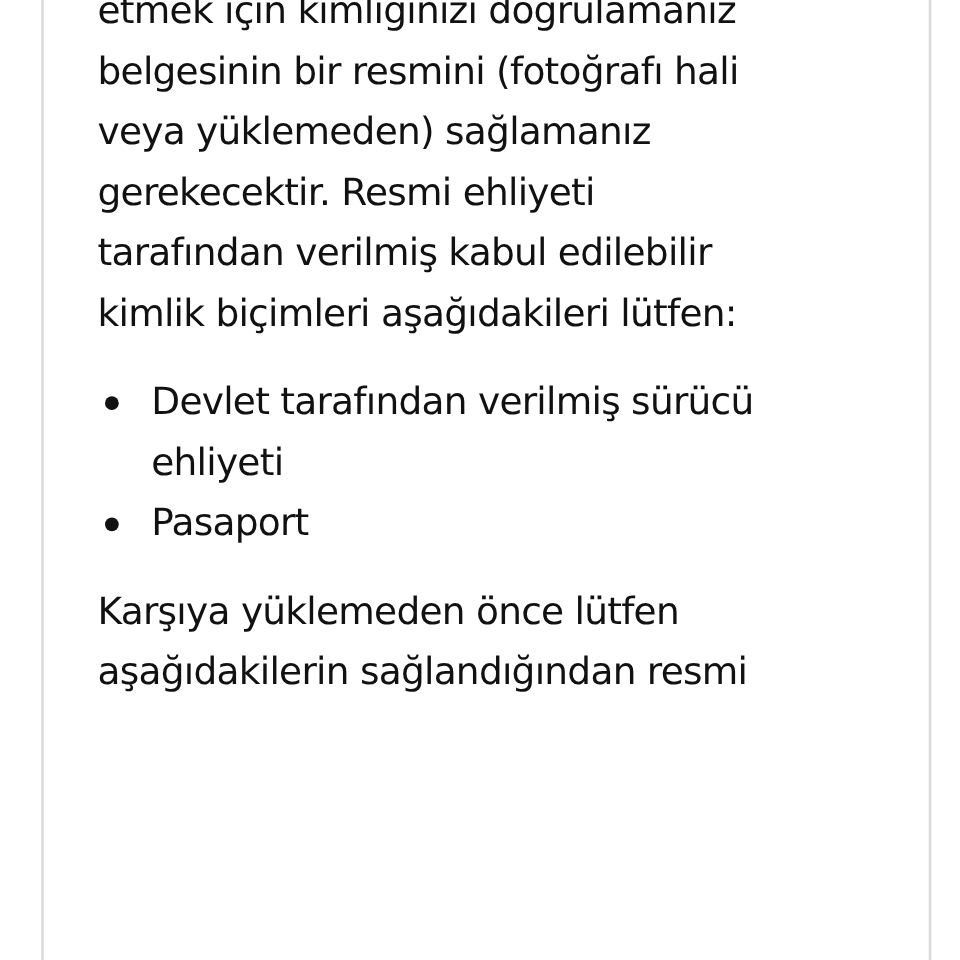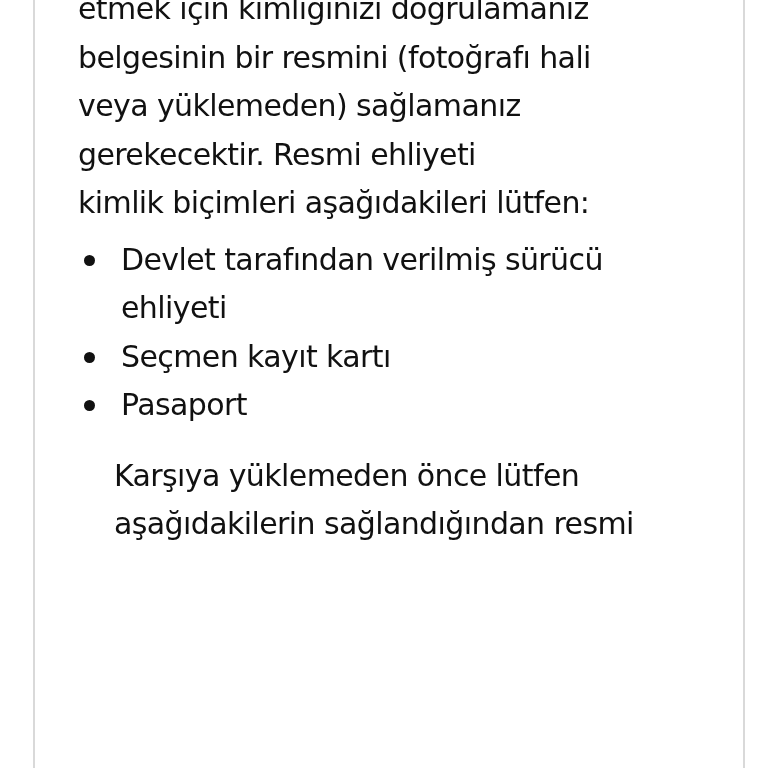--- a/index.html
+++ b/index.html
@@ -28,62 +28,59 @@
     font-family: "DejaVu Sans", sans-serif;
     font-size: 30px;
     line-height: 48.5px;
     color: #111111;
     letter-spacing: -0.6px;
   }
   .para { margin: 0; white-space: nowrap; }
   .para .ln { display: block; }
   .list {
     list-style: none;
-    margin: 8px 0 0 0;
+    margin: 22px 0 0 0;
     padding: 0;
   }
   .list li {
     position: relative;
     padding-left: 43px;
   }
   .list li .bullet {
     position: absolute;
     left: 6px;
     top: 19px;
     width: 11px;
     height: 11px;
     border-radius: 50%;
     background: #111111;
   }
   .list li .ln { display: block; white-space: nowrap; }
-  .para2 { margin-top: 22px; margin-left: 36px; }
+  .para2 { margin-top: 22px; }
 </style>
 </head>
 <body>
 
 <div class="frame"></div>
 
 <div class="content">
   <p class="para">
     <span class="ln">etmek için kimliğinizi doğrulamanız</span>
     <span class="ln">belgesinin bir resmini (fotoğrafı hali</span>
     <span class="ln">veya yüklemeden) sağlamanız</span>
     <span class="ln">gerekecektir. Resmi ehliyeti</span>
+    <span class="ln">tarafından verilmiş kabul edilebilir</span>
     <span class="ln">kimlik biçimleri aşağıdakileri lütfen:</span>
   </p>
 
   <ul class="list">
     <li>
       <span class="bullet"></span>
       <span class="ln">Devlet tarafından verilmiş sürücü</span>
       <span class="ln">ehliyeti</span>
-    </li>
-    <li>
-      <span class="bullet"></span>
-      <span class="ln">Seçmen kayıt kartı</span>
     </li>
     <li>
       <span class="bullet"></span>
       <span class="ln">Pasaport</span>
     </li>
   </ul>
 
   <p class="para para2">
     <span class="ln">Karşıya yüklemeden önce lütfen</span>
     <span class="ln">aşağıdakilerin sağlandığından resmi</span>

